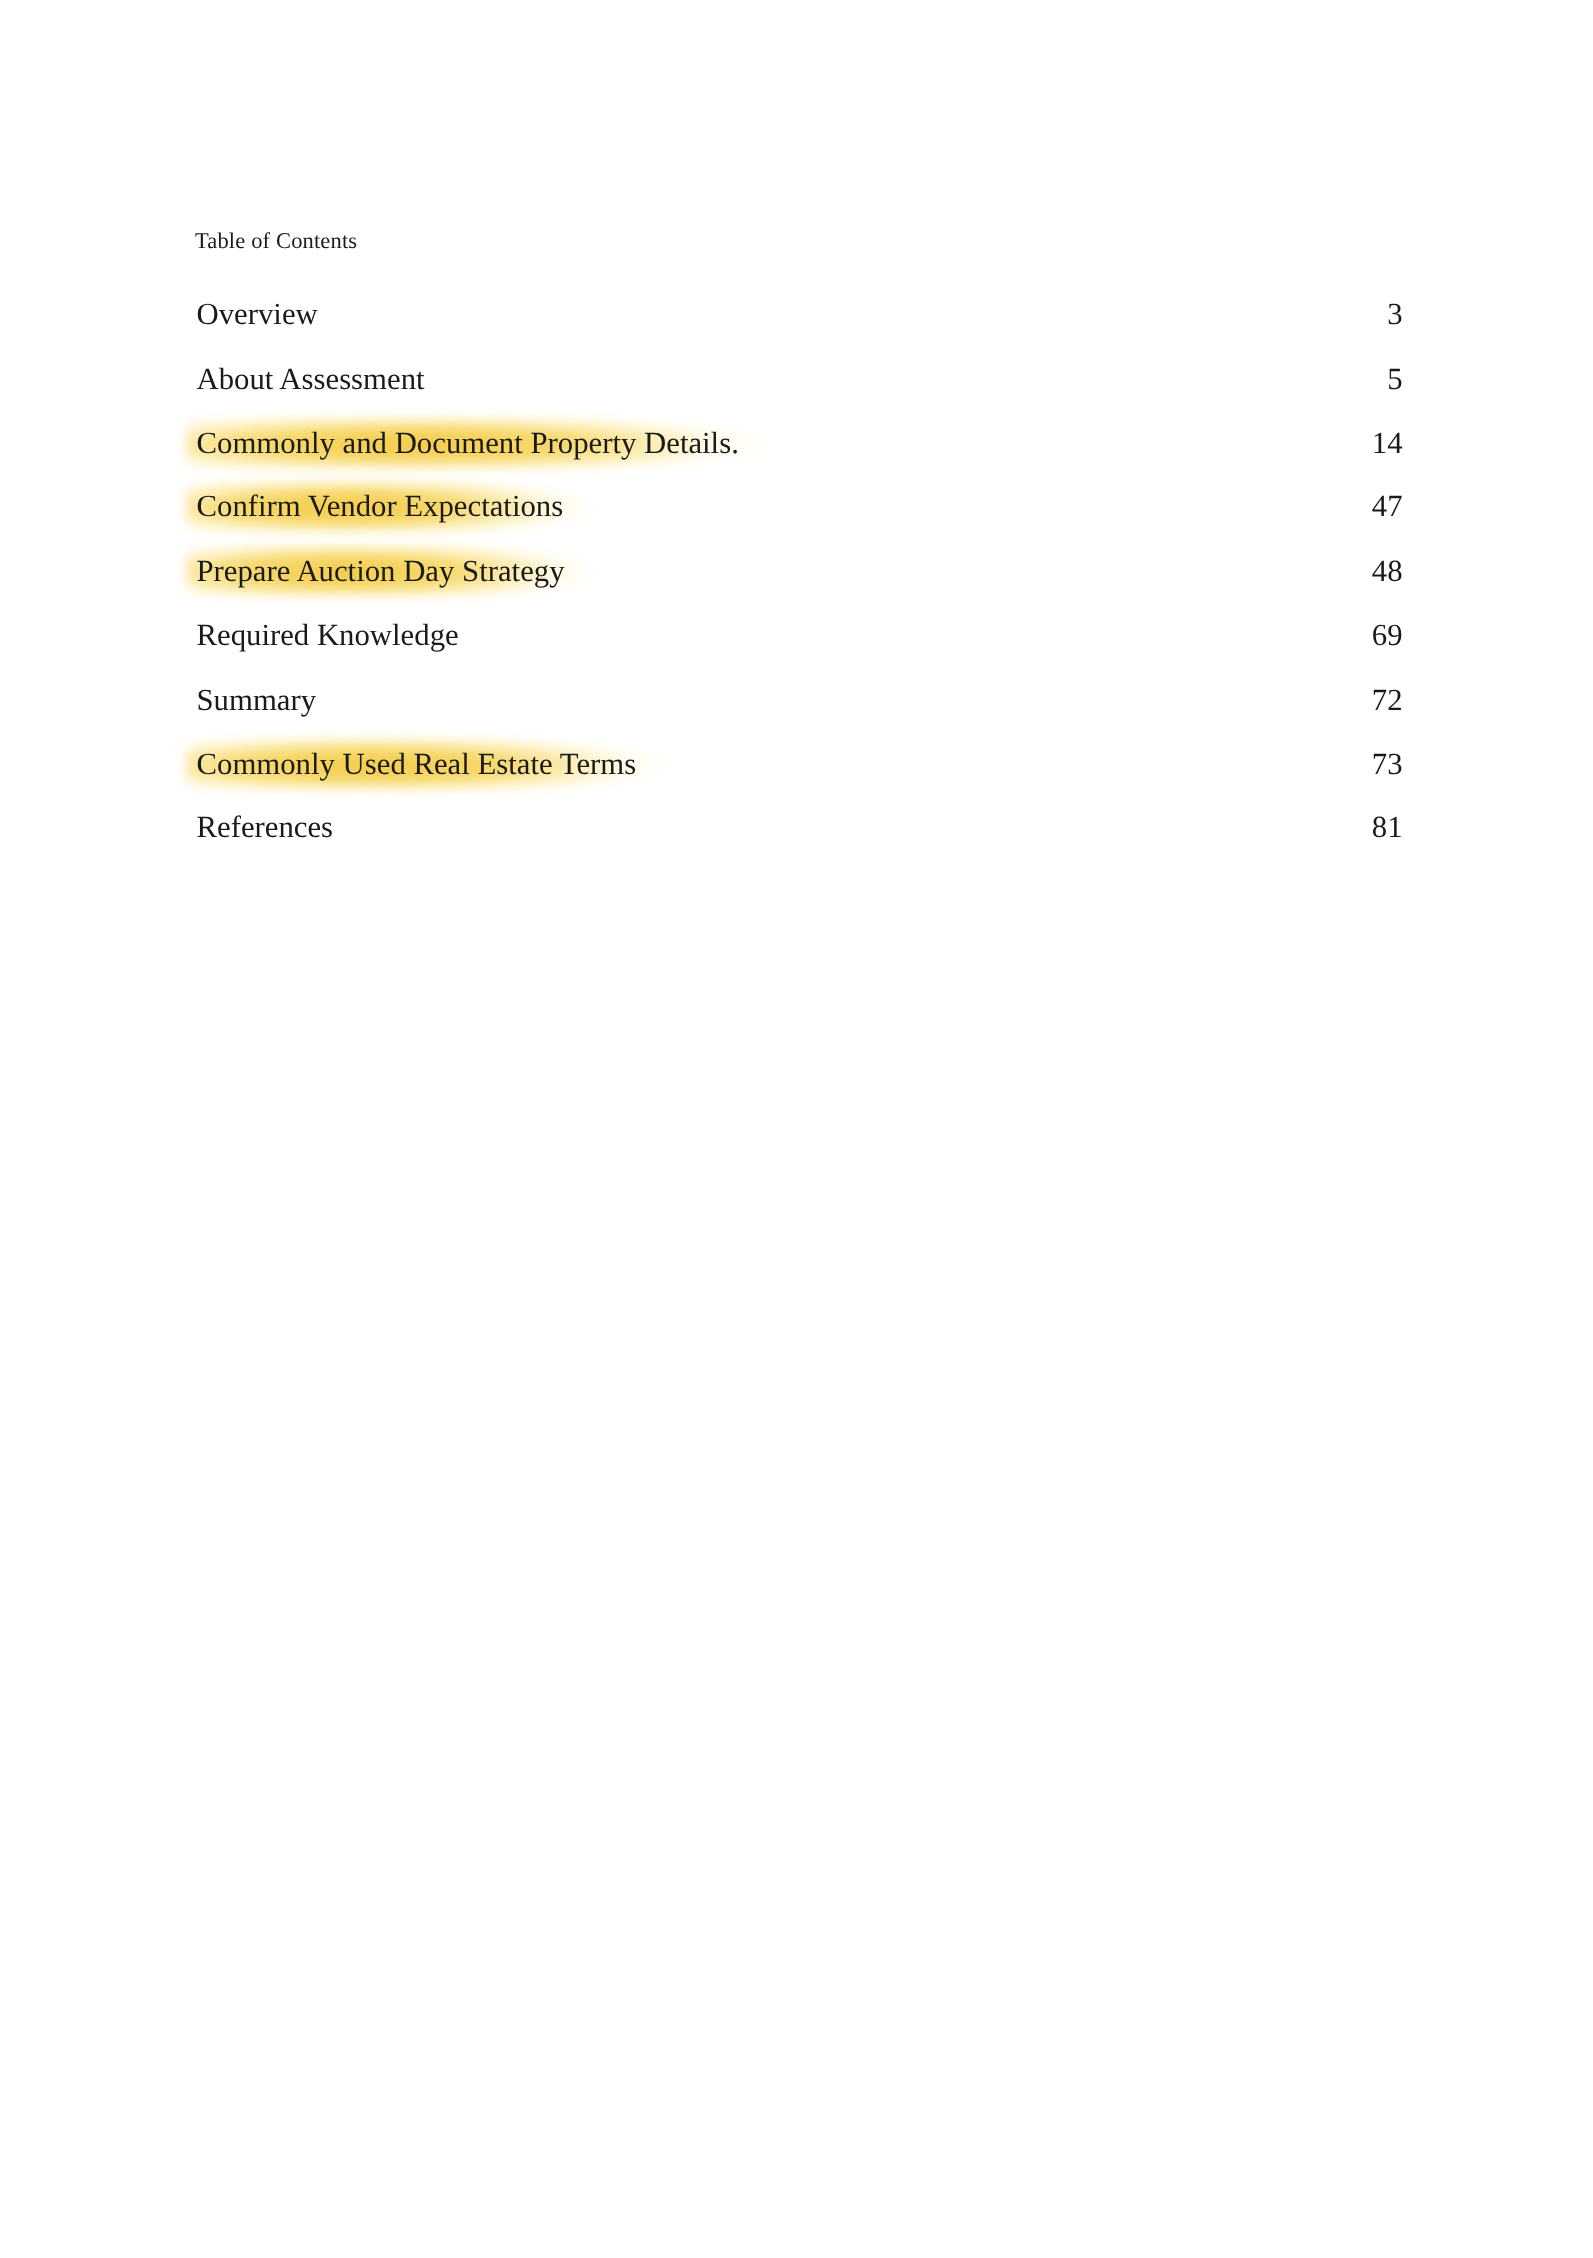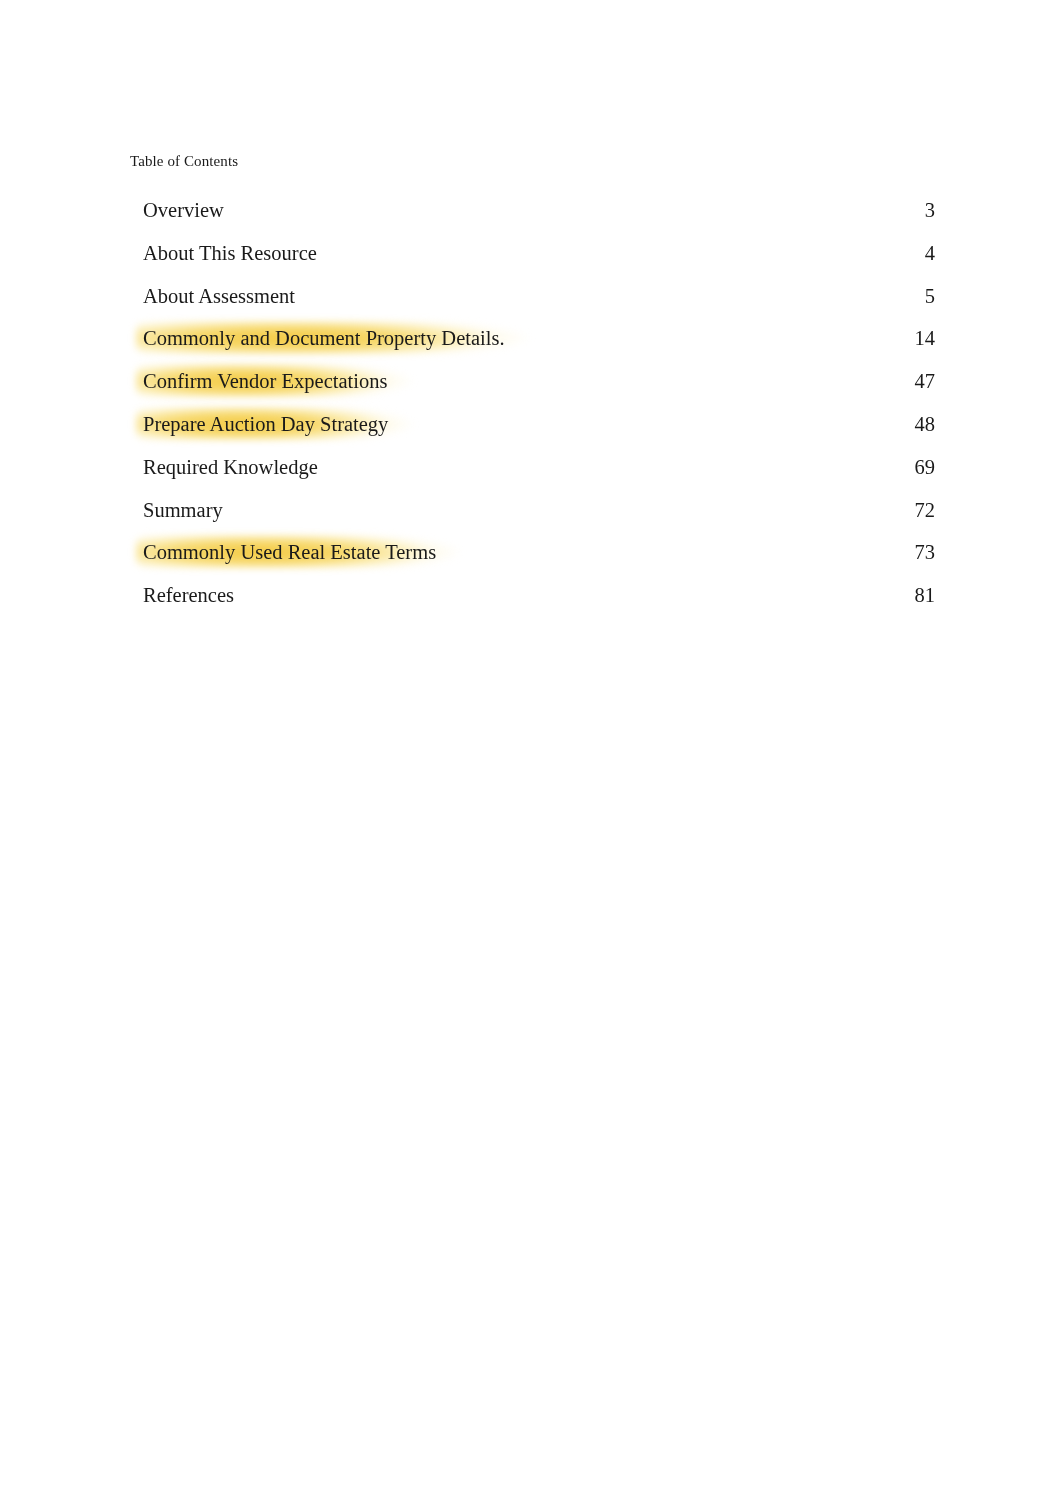--- a/index.html
+++ b/index.html
@@ -44,21 +44,21 @@
     width: 805px;
   }
 
   .toc-row {
     position: relative;
     height: 42.8px;
   }
 
   .toc-label-wrap {
     position: absolute;
-    left: 12px;
+    left: 0;
     top: 0;
     height: 28px;
     display: inline-block;
     white-space: nowrap;
   }
 
   .toc-label {
     position: relative;
     z-index: 2;
     display: inline-block;
@@ -114,24 +114,20 @@
 <div class="page">
 
   <div class="toc-title">Table of Contents</div>
 
   <div class="toc-list">
       <div class="toc-row">
         <span class="toc-label-wrap"><span class="toc-label">Overview</span></span>
         <span class="toc-page">3</span>
       </div>
       <div class="toc-row">
-        <span class="toc-label-wrap"><span class="toc-label">About This Resource</span></span>
-        <span class="toc-page">4</span>
-      </div>
-      <div class="toc-row">
         <span class="toc-label-wrap"><span class="toc-label">About Assessment</span></span>
         <span class="toc-page">5</span>
       </div>
       <div class="toc-row hl">
         <span class="toc-label-wrap"><span class="hl-blob"></span><span class="toc-label">Commonly and Document Property Details.</span></span>
         <span class="toc-page">14</span>
       </div>
       <div class="toc-row hl">
         <span class="toc-label-wrap"><span class="hl-blob"></span><span class="toc-label">Confirm Vendor Expectations</span></span>
         <span class="toc-page">47</span>

